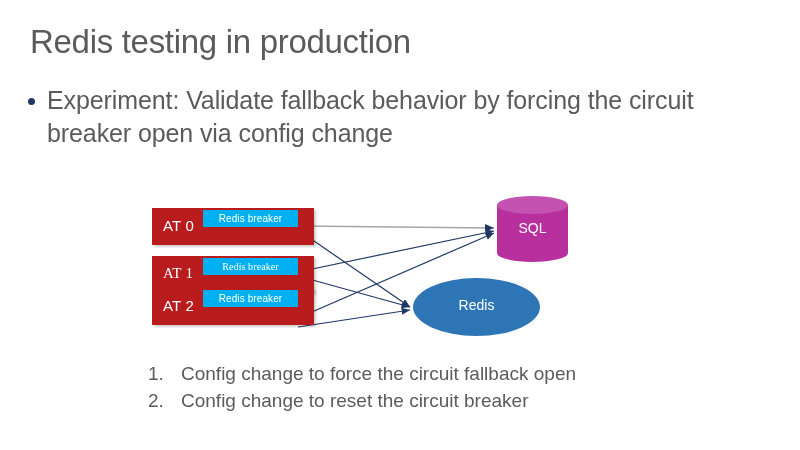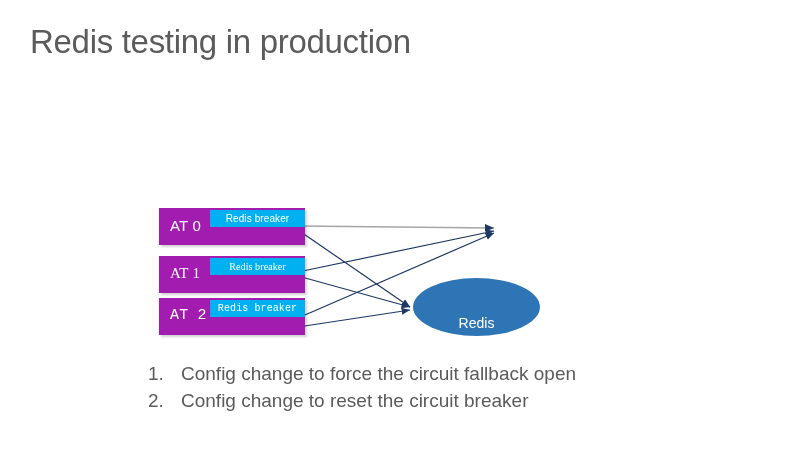--- a/index.html
+++ b/index.html
@@ -61,25 +61,24 @@
   .diagram {
     position: absolute;
     left: 0;
     top: 0;
     width: 800px;
     height: 450px;
     pointer-events: none;
   }
   .at-box {
     position: absolute;
-    width: 146px;
+    width: 162px;
     height: 37px;
-    background: #a21caf;
+    background: #b91c1c;
     box-shadow: 2px 2px 2px rgba(0,0,0,0.18);
-    margin-left: 7px;
   }
   .at-label {
     position: absolute;
     left: 11px;
     top: 9px;
     color: #ffffff;
     font-size: 15px;
     font-weight: 300;
     letter-spacing: 0.2px;
   }
@@ -92,21 +91,21 @@
     background: #00b0f0;
     color: #ffffff;
     font-size: 10px;
     font-weight: 300;
     text-align: center;
     line-height: 17px;
     letter-spacing: 0.1px;
   }
   .at0 { left: 152px; top: 208px; }
   .at1 { left: 152px; top: 256px; font-family: Liberation Serif, serif; }
-  .at2 { left: 152px; top: 298px; font-family: Liberation Mono, monospace; }
+  .at2 { left: 152px; top: 288px; }
 
   .sql-node {
     position: absolute;
     left: 497px;
     top: 196px;
     width: 71px;
     height: 66px;
   }
   .sql-body {
     position: absolute;
@@ -142,21 +141,21 @@
     position: absolute;
     left: 413px;
     top: 278px;
     width: 127px;
     height: 58px;
     border-radius: 50%;
     background: #2e75b6;
   }
   .redis-text {
     position: absolute;
-    left: 0; top: 37px;
+    left: 0; top: 19px;
     width: 127px;
     text-align: center;
     color: #ffffff;
     font-size: 14px;
     font-weight: 300;
   }
   
   .num-list {
     position: absolute;
     left: 148px;
@@ -175,20 +174,24 @@
     flex: 0 0 auto;
   }
 </style>
 </head>
 <body>
 
 <div class="slide">
 
   <div class="title">Redis testing in production</div>
 
+  <div class="bullet-row">
+    <span class="bullet-dot"></span>
+    <span class="bullet-text">Experiment: Validate fallback behavior by forcing the circuit breaker open via config change</span>
+  </div>
 
   <svg class="diagram" viewBox="0 0 800 450" xmlns="http://www.w3.org/2000/svg">
     <defs>
       <marker id="ah" markerWidth="8" markerHeight="8" refX="7" refY="3" orient="auto" markerUnits="strokeWidth">
         <path d="M0,0 L7,3 L0,6 z" fill="#1f3864"></path>
       </marker>
       <marker id="ahl" markerWidth="8" markerHeight="8" refX="7" refY="3" orient="auto" markerUnits="strokeWidth">
         <path d="M0,0 L7,3 L0,6 z" fill="#1f3864"></path>
       </marker>
     </defs>
@@ -212,20 +215,26 @@
   </div>
   <div class="at-box at1">
     <span class="at-label">AT 1</span>
     <span class="breaker">Redis breaker</span>
   </div>
   <div class="at-box at2">
     <span class="at-label">AT 2</span>
     <span class="breaker">Redis breaker</span>
   </div>
 
+  <div class="sql-node">
+    <div class="sql-bottom"></div>
+    <div class="sql-body"></div>
+    <div class="sql-top"></div>
+    <div class="sql-text">SQL</div>
+  </div>
 
   <div class="redis-node">
     <div class="redis-text">Redis</div>
   </div>
 
   <div class="num-list">
     <div class="num-item">
       <span class="num-marker">1.</span>
       <span>Config change to force the circuit fallback open</span>
     </div>

